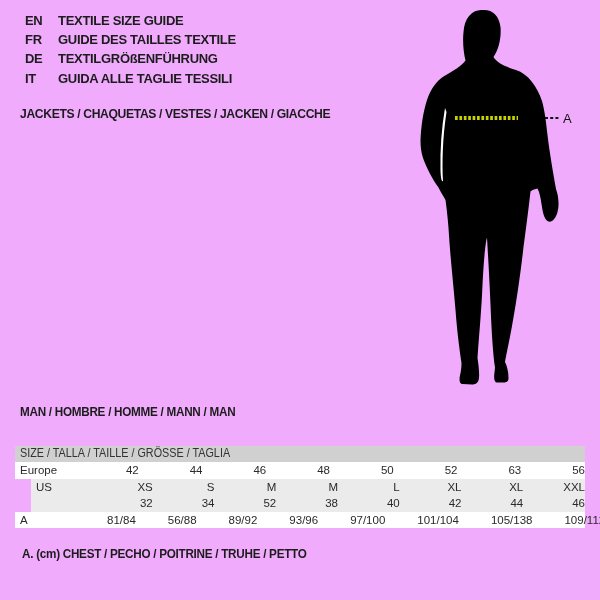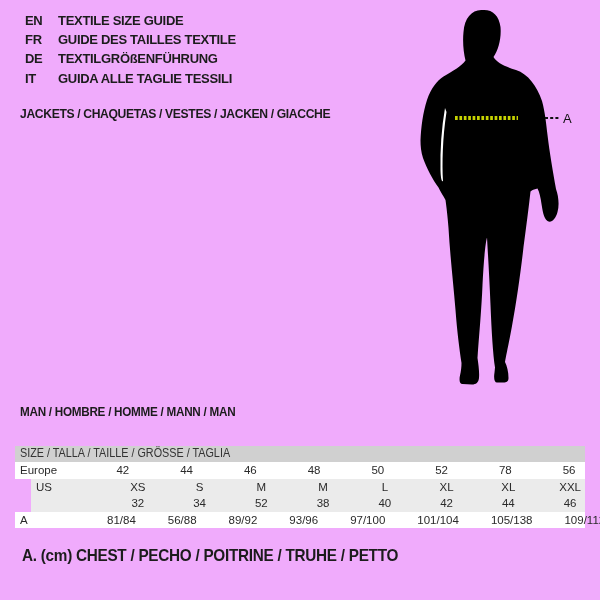--- a/index.html
+++ b/index.html
@@ -17,25 +17,25 @@
   
   .figure-svg{position:absolute;left:395px;top:0;width:205px;height:400px;}
   .figure-svg text{font-family:"Liberation Sans", sans-serif;font-size:13px;fill:#111;}
   
   .section-title{position:absolute;left:20px;top:404px;font-size:13px;font-weight:700;letter-spacing:-0.3px;}
   
   .size-table{position:absolute;left:15px;top:446px;width:570px;font-size:11.5px;color:#2a2a2a;}
   .thead{height:16px;background:#d0d0d0;display:flex;align-items:flex-start;padding-left:5px;font-size:12px;color:#333;}
   .trow{display:grid;grid-template-columns:60px repeat(8,1fr);height:16.5px;align-items:center;gap:32px;}
   .trow .lbl{text-align:left;padding-left:5px;}
-  .trow .val{text-align:center;}
+  .trow .val{text-align:right;}
   .row-white{background:#ffffff;}
   .row-gray{background:#ebebeb;margin-left:16px;}
   
-  .footnote{position:absolute;left:22px;top:546px;font-size:17px;font-weight:700;letter-spacing:-0.3px;}
+  .footnote{position:absolute;left:22px;top:546px;font-size:13px;font-weight:700;letter-spacing:-0.3px;}
 </style>
 </head>
 <body>
 
 <div class="canvas">
 
   <div class="lang-block">
     <div class="lang-row">
       <span class="lang-code">EN</span>
       <span class="lang-label">TEXTILE SIZE GUIDE</span>
@@ -97,21 +97,21 @@
       <span class="squeeze">SIZE / TALLA / TAILLE / GRÖSSE / TAGLIA</span>
     </div>
     <div class="trow row-white">
       <span class="lbl">Europe</span>
       <span class="val">42</span>
       <span class="val">44</span>
       <span class="val">46</span>
       <span class="val">48</span>
       <span class="val">50</span>
       <span class="val">52</span>
-      <span class="val">78</span>
+      <span class="val">63</span>
       <span class="val">56</span>
     </div>
     <div class="trow row-gray">
       <span class="lbl">US</span>
       <span class="val">XS</span>
       <span class="val">S</span>
       <span class="val">M</span>
       <span class="val">M</span>
       <span class="val">L</span>
       <span class="val">XL</span>

